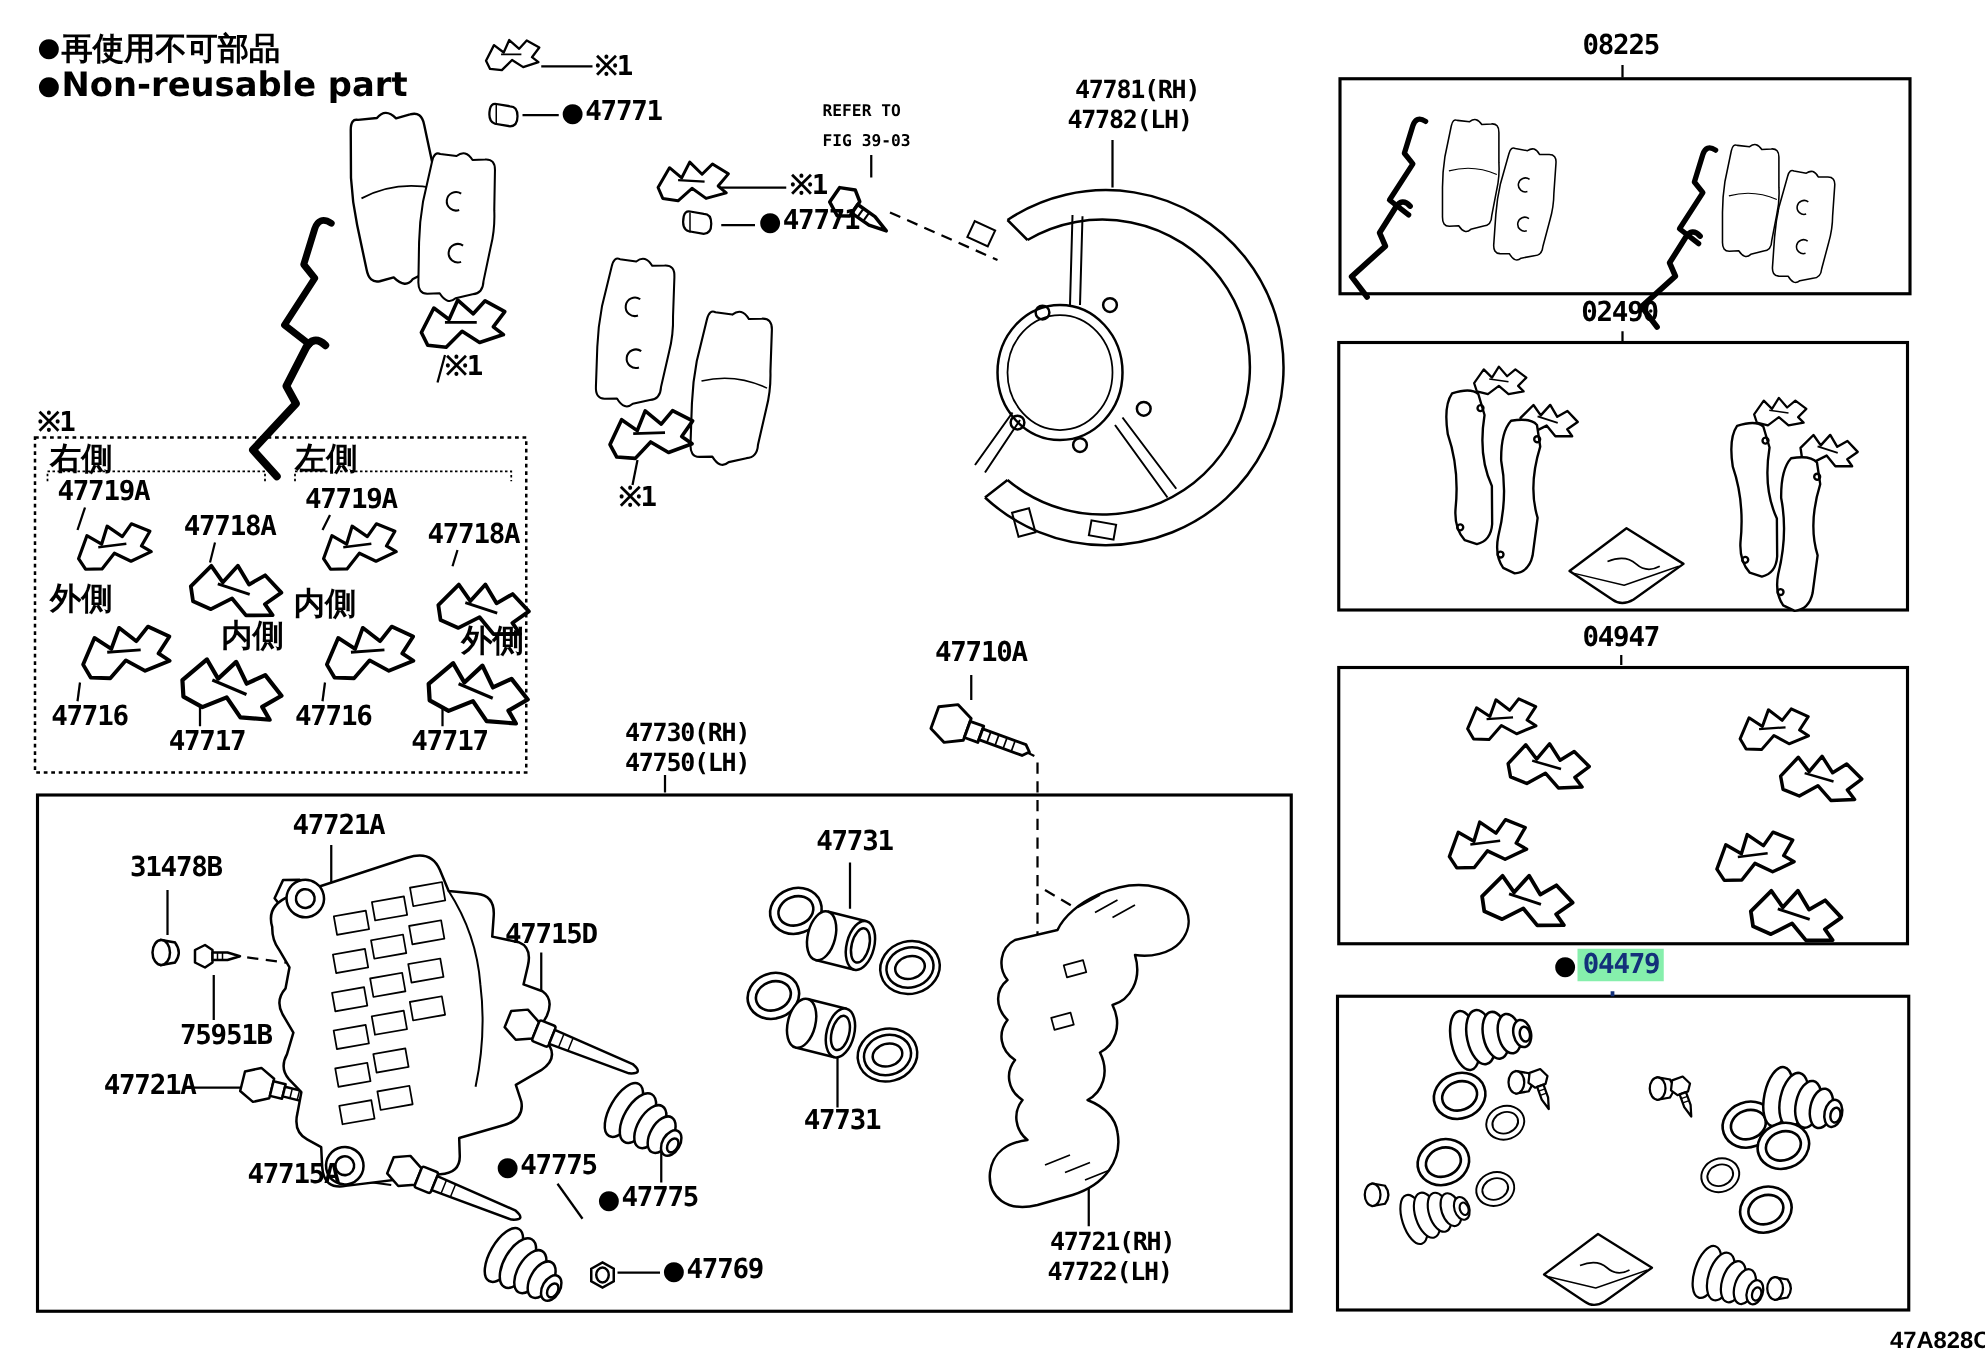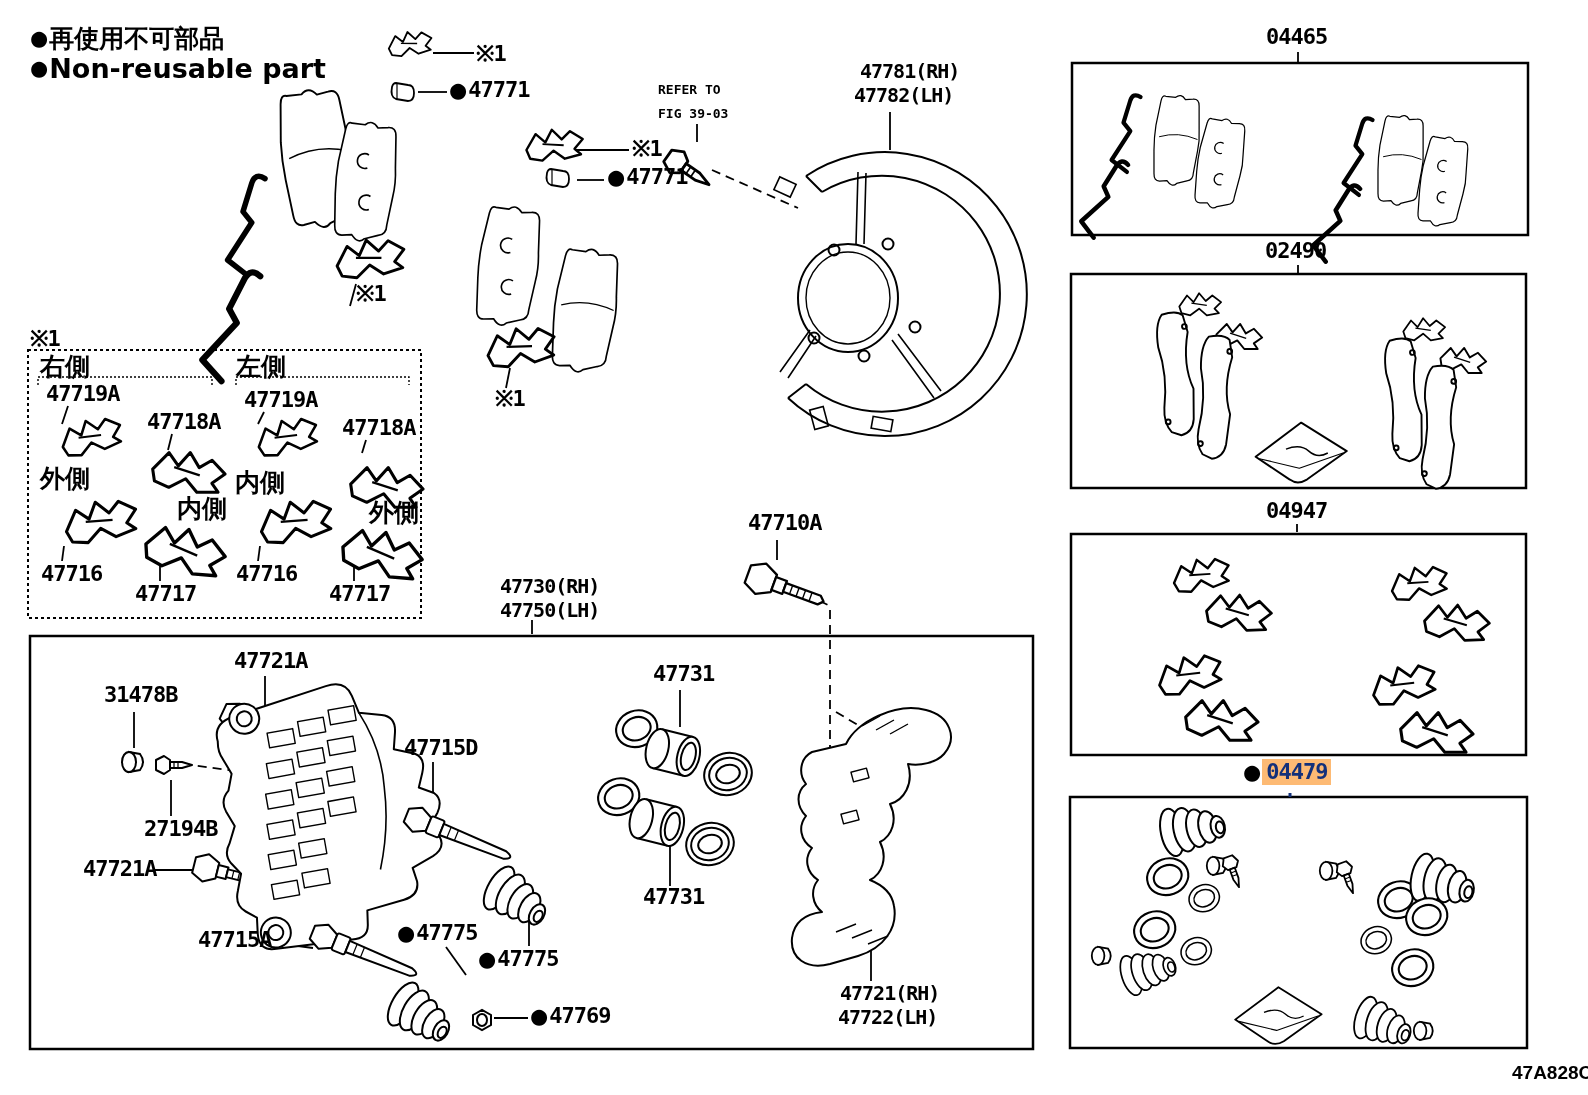--- a/index.html
+++ b/index.html
@@ -384,21 +384,21 @@
 <div class="lbl" style="left:356px;top:283px">※1</div>
 <div class="lbl" style="left:495px;top:388px">※1</div>
 
 <div class="lbl f21" style="left:500px;top:576px">47730(RH)</div>
 <div class="lbl f21" style="left:500px;top:600px">47750(LH)</div>
 <div class="lbl" style="left:748px;top:512px">47710A</div>
 
 <div class="lbl" style="left:234px;top:650px">47721A</div>
 <div class="lbl" style="left:104px;top:684px">31478B</div>
 <div class="lbl" style="left:404px;top:737px">47715D</div>
-<div class="lbl" style="left:144px;top:818px">27194B</div>
+<div class="lbl" style="left:144px;top:818px">75951B</div>
 <div class="lbl" style="left:83px;top:858px">47721A</div>
 <div class="lbl" style="left:198px;top:929px">47715A</div>
 
 <div class="lbl" style="left:397px;top:922px">
   <span class="blt">●</span>
   <span>47775</span>
 </div>
 <div class="lbl" style="left:478px;top:948px">
   <span class="blt">●</span>
   <span>47775</span>
@@ -406,24 +406,24 @@
 <div class="lbl" style="left:530px;top:1005px">
   <span class="blt">●</span>
   <span>47769</span>
 </div>
 
 <div class="lbl" style="left:653px;top:663px">47731</div>
 <div class="lbl" style="left:643px;top:886px">47731</div>
 <div class="lbl f21" style="left:840px;top:983px">47721(RH)</div>
 <div class="lbl f21" style="left:838px;top:1007px">47722(LH)</div>
 
-<div class="lbl" style="left:1266px;top:26px">04465</div>
+<div class="lbl" style="left:1266px;top:26px">08225</div>
 <div class="lbl" style="left:1265px;top:240px">02490</div>
 <div class="lbl" style="left:1266px;top:500px">04947</div>
 
 <div class="lbl" style="left:1243px;top:759px">
   <span class="blt">●</span>
-  <span class="hl" style="background:#fdba74;color:#13307A">04479</span>
+  <span class="hl" style="background:#86efac;color:#13307A">04479</span>
 </div>
 
 <div class="code" style="left:1512px;top:1062px">47A828C</div>
 
 </div>
 
 </body></html>

